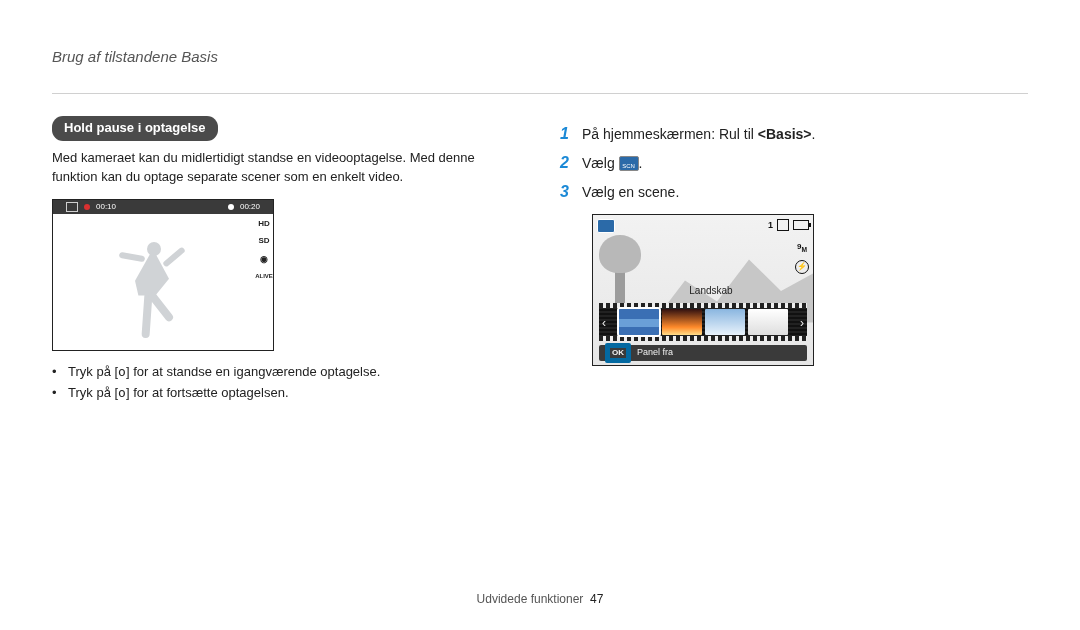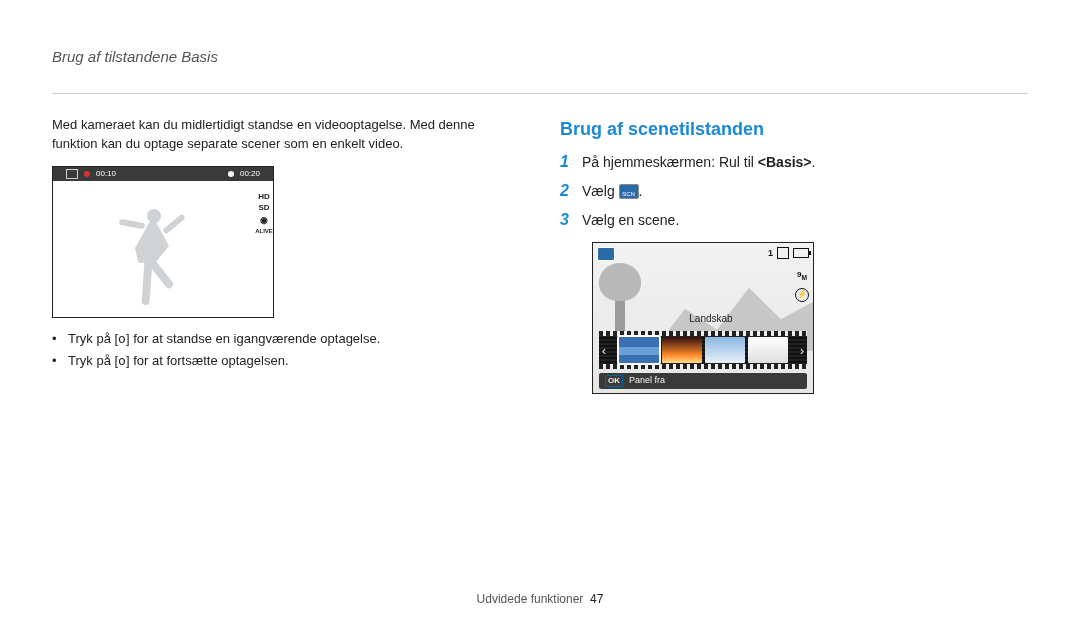--- a/index.html
+++ b/index.html
@@ -117,21 +117,22 @@
     background: #ffffff;
   }
   .shot-left .sidebar {
     position: absolute;
     top: 14px; right: 0;
     width: 18px; height: 136px;
     background: #ffffff;
     display: flex;
     flex-direction: column;
     align-items: center;
-    padding-top: 10px;
+    gap: 6px;
+    padding-top: 4px;
     font-size: 8px;
     font-weight: 700;
     color: #222;
   }
   
   .dancer {
     position: absolute;
     left: 64px; top: 28px;
     width: 70px; height: 100px;
   }
@@ -284,21 +285,21 @@
     background: #3a3a3a;
     color: #f0f0f0;
     font-size: 9px;
     display: flex; align-items: center;
     padding: 0 6px;
     gap: 6px;
     border-radius: 2px;
   }
   .ok-badge {
     display: inline-block;
-    border: 1px solid #0369a1;
+    border: 5px solid #0369a1;
     border-radius: 2px;
     padding: 0 2px;
     font-size: 8px;
     line-height: 10px;
     font-weight: 700;
   }
 
   .footer {
     position: absolute;
     left: 0; right: 0; bottom: 24px;
@@ -331,20 +332,21 @@
 <body>
 
 <div class="page">
 
   <div class="running-head">Brug af tilstandene Basis</div>
   <hr class="head-rule">
 
   <div class="columns">
 
     <div class="col">
+      <div class="pill">Hold pause i optagelse</div>
       <div>Med kameraet kan du midlertidigt standse en videooptagelse. Med denne funktion kan du optage separate scener som en enkelt video.</div>
 
       <div class="shot-left">
         <div class="topbar">
           <span class="pic-icon"></span>
           <span class="rec-dot"></span>
           <span>00:10</span>
           <span class="spacer"></span>
           <span class="rec-dot" style="background:#fff"></span>
           <span>00:20</span>
@@ -377,21 +379,20 @@
         <div class="bullet-line">
           <span class="bullet-dot">•</span>
           <span>
             <span>Tryk på [</span><span class="bracket">o</span><span>] for at fortsætte optagelsen.</span>
           </span>
         </div>
       </div>
     </div>
 
     <div class="col">
-      <div class="section-title">Brug af scenetilstanden</div>
 
       <div class="ol-step">
         <span class="ol-num">1</span>
         <span>
           <span>På hjemmeskærmen: Rul til </span><span class="bold">&lt;Basis&gt;</span><span>.</span>
         </span>
       </div>
       <div class="ol-step">
         <span class="ol-num">2</span>
         <span>

